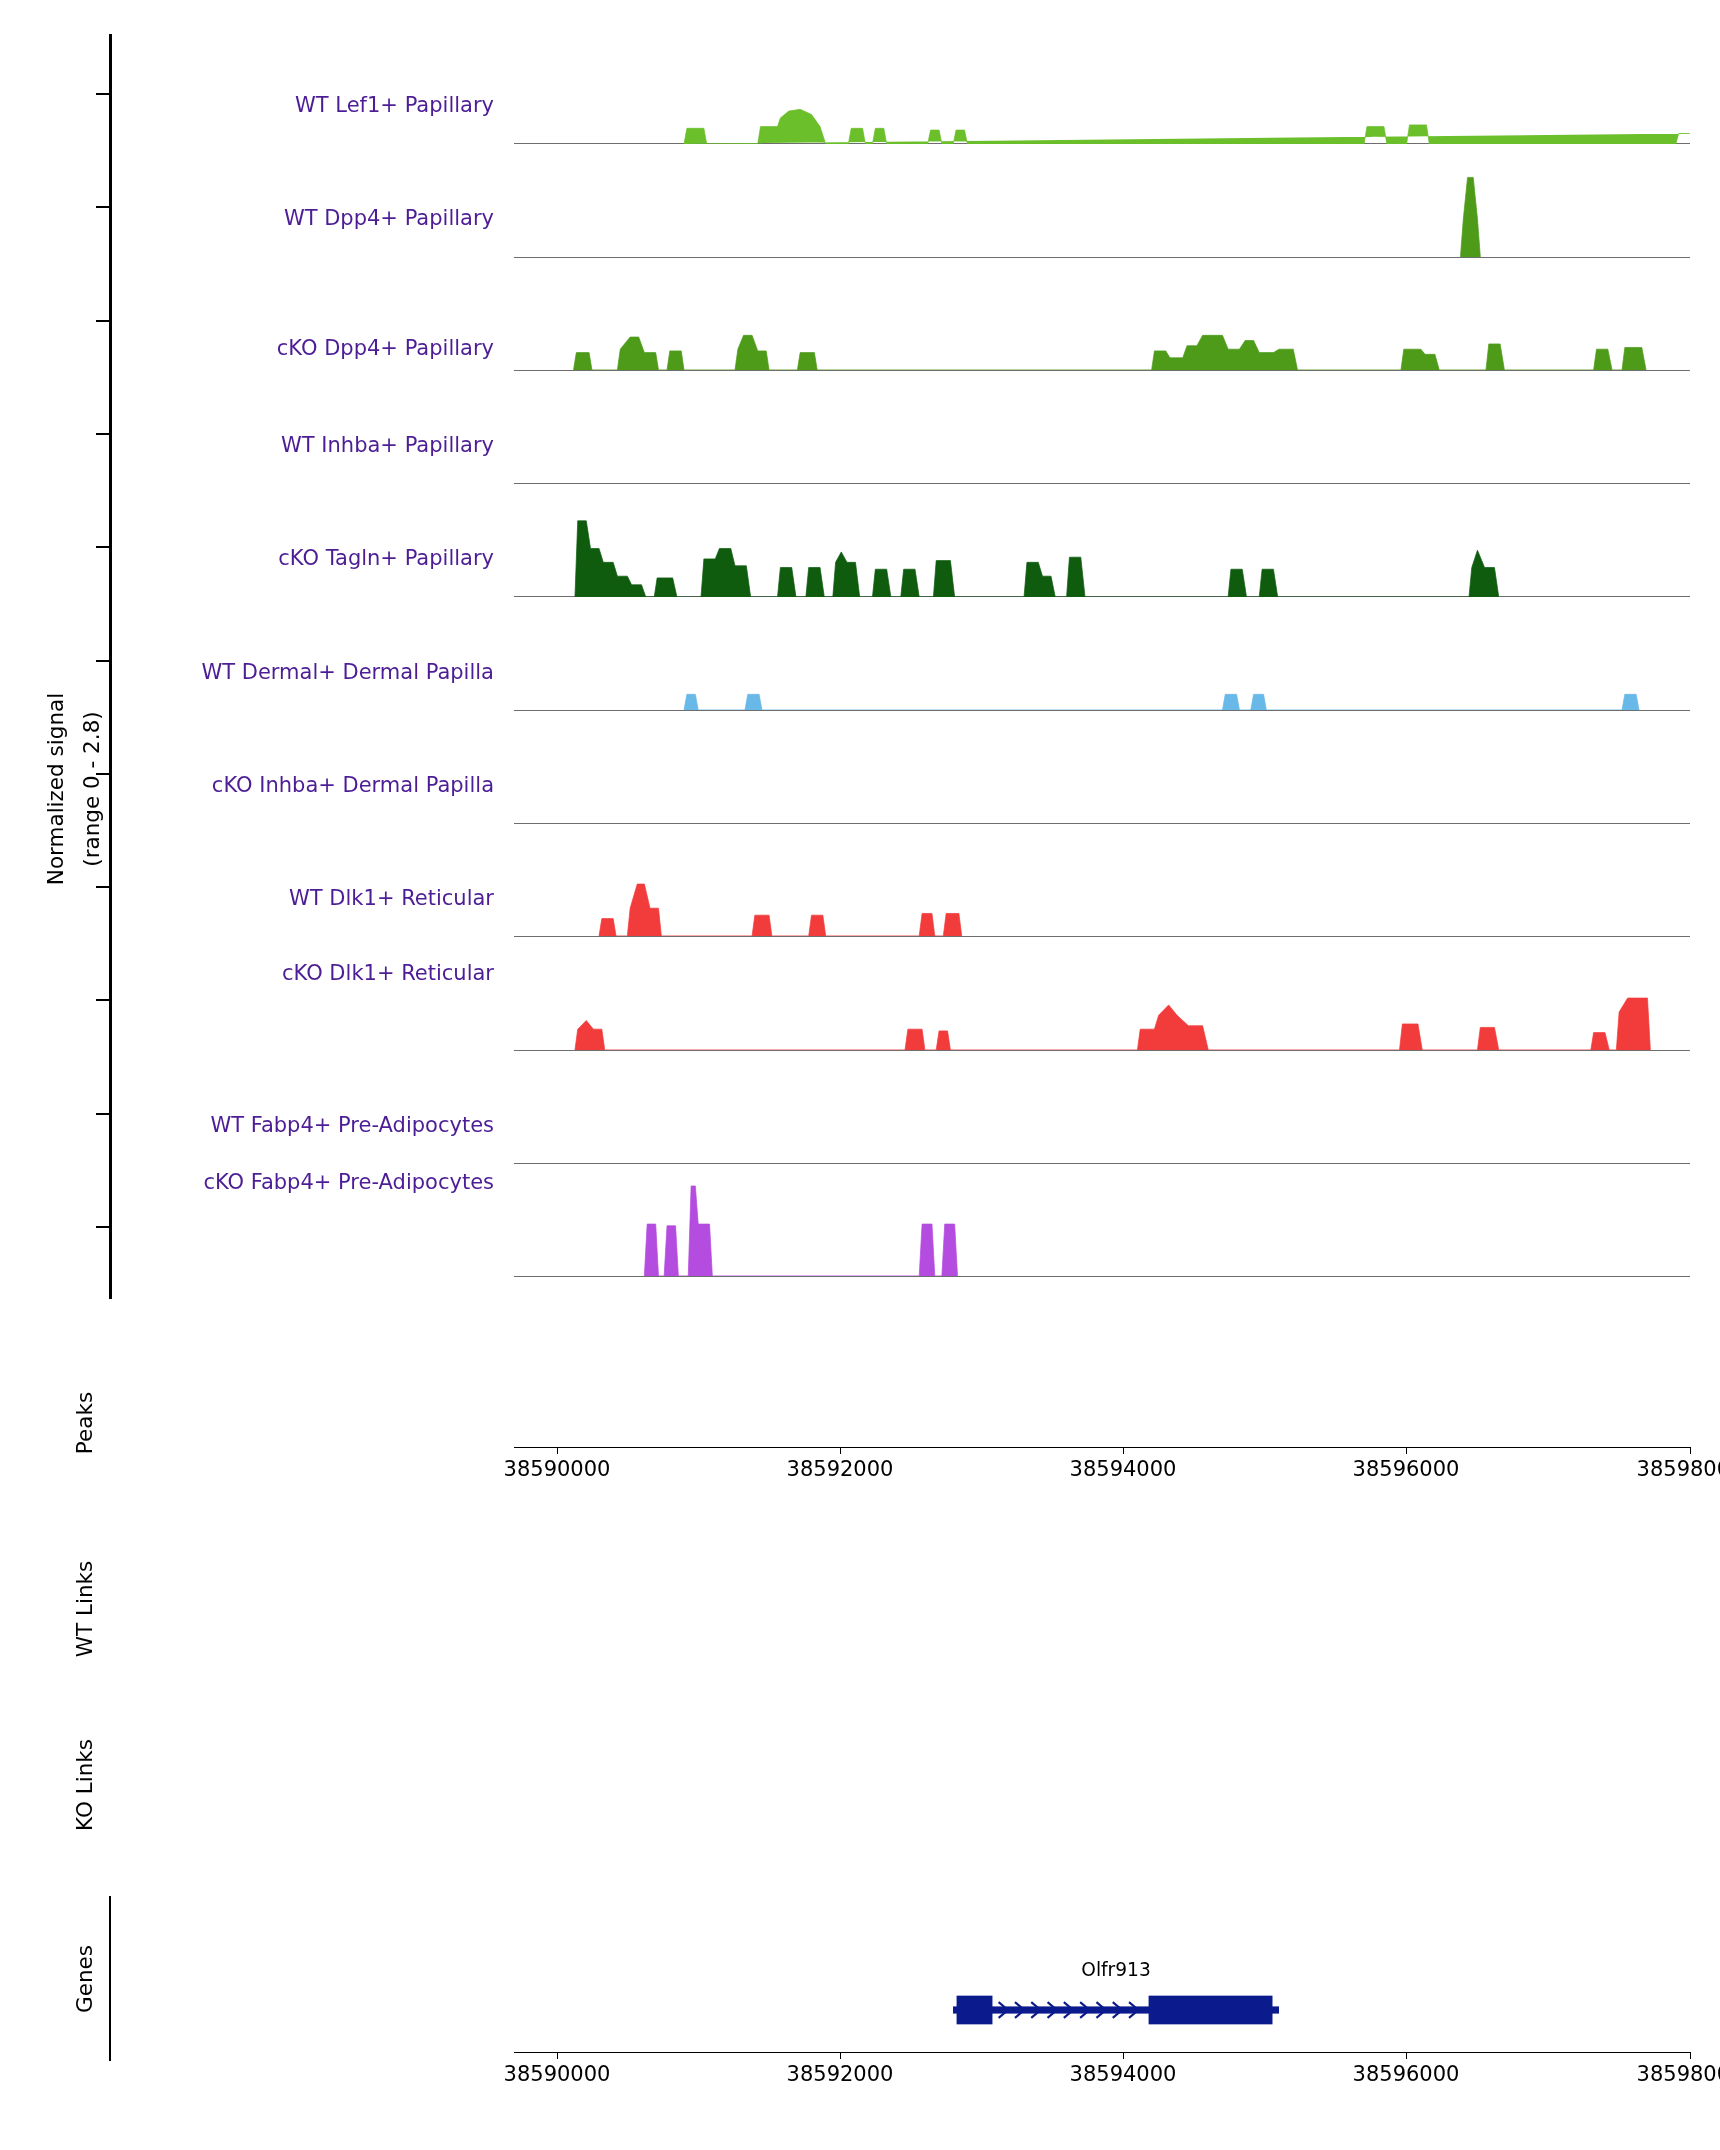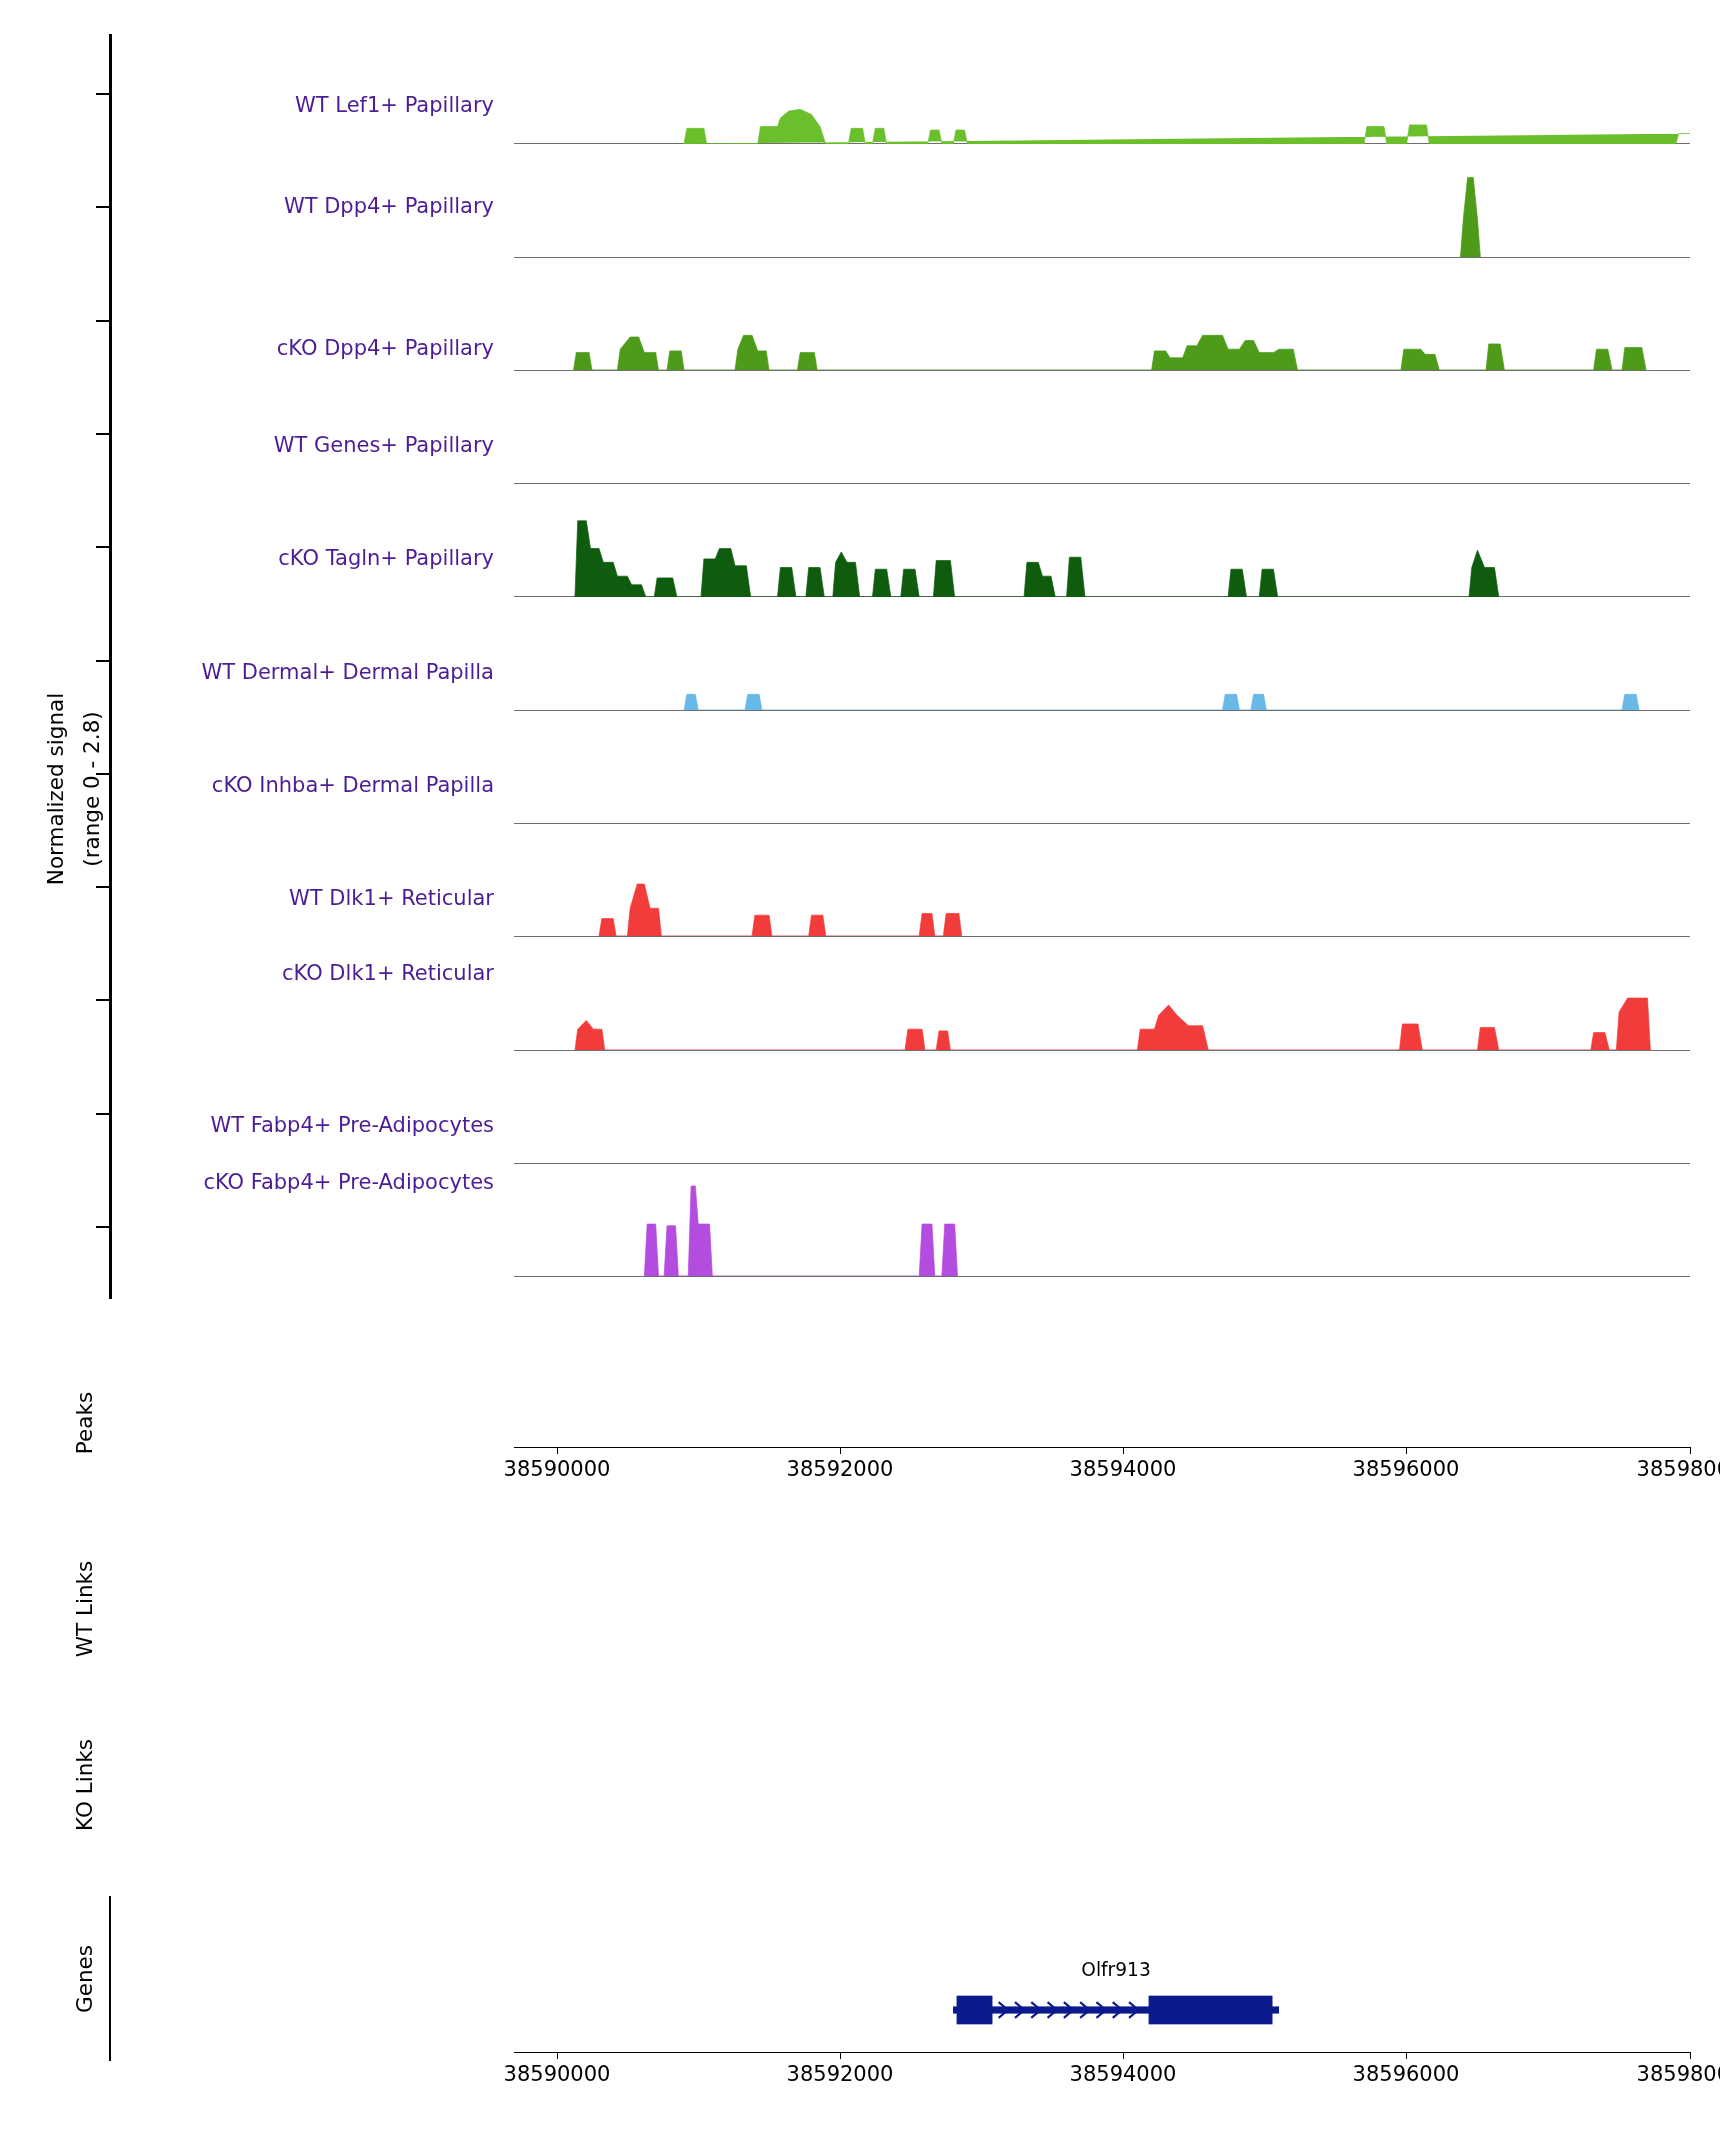--- a/index.html
+++ b/index.html
@@ -129,37 +129,37 @@
 
   <div id="tracks">
       <div class="track-label" style="top: 93px;">WT Lef1+ Papillary</div>
       <div class="baseline" style="top: 143px;"></div>
       <div class="track-plot" style="top: 47px; height: 97px;">
         <svg width="1176" height="97" viewBox="0 0 1640 135">
           <path d="M237.1,135.0 L241.1,113.3 L264.8,113.3 L268.7,135.0 L339.9,135.0 L343.8,110.9 L367.5,110.9 L371.5,98.8 L383.3,89.2 L399.1,86.8 L414.9,94.0 L426.8,110.9 L434.7,135.0 L466.3,135.0 L470.3,113.3 L486.1,113.3 L490.0,135.0 L499.9,135.0 L503.9,113.3 L515.7,113.3 L519.7,135.0 L577.0,135.0 L580.9,115.7 L592.8,115.7 L596.7,135.0 L612.5,135.0 L616.5,115.7 L628.3,115.7 L632.3,135.0 L1185.5,135.0 L1189.5,110.9 L1213.2,110.9 L1217.2,135.0 L1244.8,135.0 L1248.8,108.5 L1272.5,108.5 L1276.4,135.0 L1620.2,135.0 L1624.2,120.5 L1640.0,120.5" fill="#6abf2a" stroke="#6abf2a" stroke-width="1"></path>
         </svg>
       </div>
       <div class="spine" style="left: 96px; top: 93px; width: 14.3px; height: 2.2px;"></div>
-      <div class="track-label" style="top: 194px;">WT Dpp4+ Papillary</div>
+      <div class="track-label" style="top: 206px;">WT Dpp4+ Papillary</div>
       <div class="baseline" style="top: 257px;"></div>
       <div class="track-plot" style="top: 160px; height: 97px;">
         <svg width="1176" height="97" viewBox="0 0 1640 135">
           <path d="M1319.9,135.0 L1323.9,82.0 L1329.8,24.1 L1337.7,24.1 L1343.6,82.0 L1347.6,135.0" fill="#4d9b19" stroke="#4d9b19" stroke-width="1"></path>
         </svg>
       </div>
       <div class="spine" style="left: 96px; top: 206px; width: 14.3px; height: 2.2px;"></div>
       <div class="track-label" style="top: 336px;">cKO Dpp4+ Papillary</div>
       <div class="baseline" style="top: 370px;"></div>
       <div class="track-plot" style="top: 273px; height: 97px;">
         <svg width="1176" height="97" viewBox="0 0 1640 135">
           <path d="M83.0,135.0 L86.9,110.9 L104.7,110.9 L108.7,135.0 L144.2,135.0 L148.2,106.1 L162.0,89.2 L173.9,89.2 L181.8,110.9 L197.6,110.9 L201.5,135.0 L213.4,135.0 L217.3,108.5 L233.2,108.5 L237.1,135.0 L308.2,135.0 L312.2,106.1 L320.1,86.8 L332.0,86.8 L339.9,108.5 L351.7,108.5 L355.7,135.0 L395.2,135.0 L399.1,110.9 L418.9,110.9 L422.8,135.0 L889.2,135.0 L893.1,108.5 L908.9,108.5 L914.8,118.1 L932.6,118.1 L938.6,101.3 L952.4,101.3 L960.3,86.8 L988.0,86.8 L995.9,106.1 L1011.7,106.1 L1019.6,94.0 L1031.4,94.0 L1039.3,110.9 L1059.1,110.9 L1067.0,106.1 L1086.7,106.1 L1092.7,135.0 L1236.9,135.0 L1240.9,106.1 L1264.6,106.1 L1270.5,113.3 L1284.3,113.3 L1290.3,135.0 L1355.5,135.0 L1359.4,98.8 L1375.2,98.8 L1381.2,135.0 L1505.6,135.0 L1509.6,106.1 L1525.4,106.1 L1531.3,135.0 L1545.2,135.0 L1549.1,103.7 L1572.8,103.7 L1578.7,135.0" fill="#4d9b19" stroke="#4d9b19" stroke-width="1"></path>
         </svg>
       </div>
       <div class="spine" style="left: 96px; top: 320px; width: 14.3px; height: 2.2px;"></div>
-      <div class="track-label" style="top: 433px;">WT Genes+ Papillary</div>
+      <div class="track-label" style="top: 433px;">WT Inhba+ Papillary</div>
       <div class="baseline" style="top: 483px;"></div>
       <div class="track-plot" style="top: 386px; height: 97px;">
         <svg width="1176" height="97" viewBox="0 0 1640 135"></svg>
       </div>
       <div class="spine" style="left: 96px; top: 433px; width: 14.3px; height: 2.2px;"></div>
       <div class="track-label" style="top: 546px;">cKO Tagln+ Papillary</div>
       <div class="baseline" style="top: 596px;"></div>
       <div class="track-plot" style="top: 500px; height: 97px;">
         <svg width="1176" height="97" viewBox="0 0 1640 135">
           <path d="M85.0,135.0 L88.9,28.9 L100.8,28.9 L106.7,67.5 L118.6,67.5 L124.5,86.8 L138.3,86.8 L144.2,106.1 L158.1,106.1 L164.0,118.1 L177.8,118.1 L183.8,135.0 L195.6,135.0 L199.6,108.5 L221.3,108.5 L227.2,135.0 L260.8,135.0 L264.8,82.0 L280.6,82.0 L286.5,67.5 L302.3,67.5 L308.2,91.6 L324.0,91.6 L330.0,135.0 L367.5,135.0 L371.5,94.0 L387.3,94.0 L393.2,135.0 L407.0,135.0 L411.0,94.0 L426.8,94.0 L432.7,135.0 L444.6,135.0 L448.5,86.8 L456.4,72.3 L464.3,86.8 L476.2,86.8 L482.1,135.0 L499.9,135.0 L503.9,96.4 L519.7,96.4 L525.6,135.0 L539.4,135.0 L543.4,96.4 L559.2,96.4 L565.1,135.0 L584.9,135.0 L588.8,84.4 L608.6,84.4 L614.5,135.0 L711.3,135.0 L715.3,86.8 L731.1,86.8 L737.0,106.1 L748.9,106.1 L754.8,135.0 L770.6,135.0 L774.6,79.6 L790.4,79.6 L796.3,135.0 L995.9,135.0 L999.8,96.4 L1015.6,96.4 L1021.5,135.0 L1039.3,135.0 L1043.3,96.4 L1059.1,96.4 L1065.0,135.0 L1331.8,135.0 L1335.7,94.0 L1343.6,69.9 L1353.5,94.0 L1367.3,94.0 L1373.3,135.0" fill="#0f5c0f" stroke="#0f5c0f" stroke-width="1"></path>

